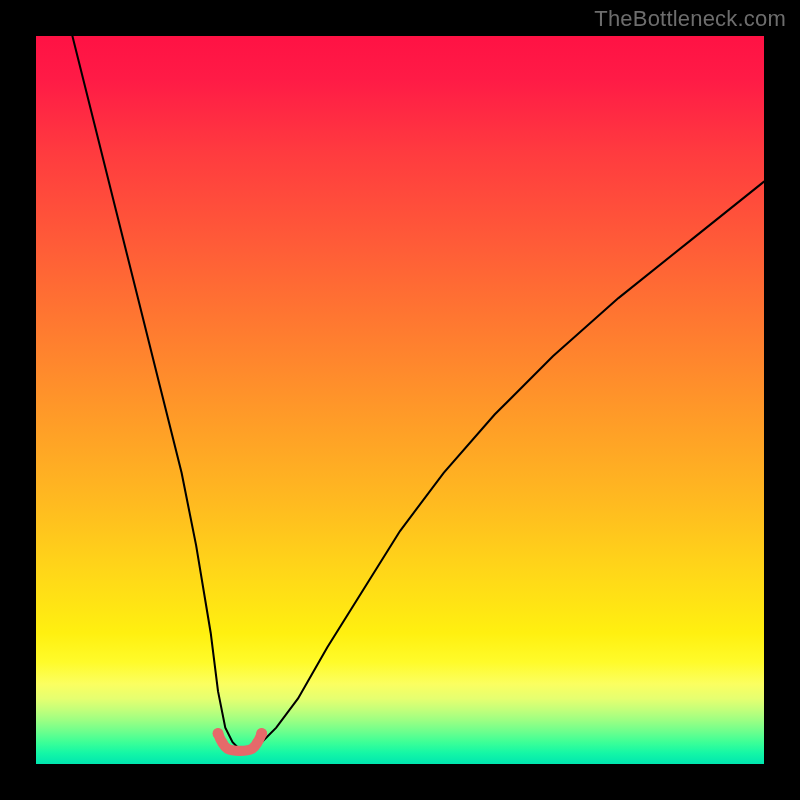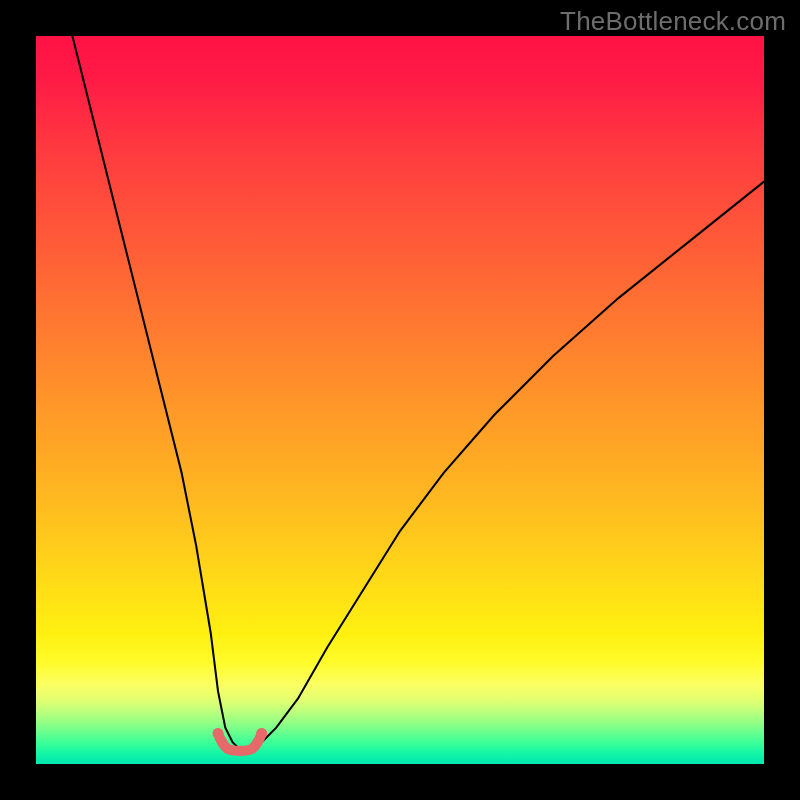--- a/index.html
+++ b/index.html
@@ -46,21 +46,21 @@
       #3dff97 97%,
       #14f7a6 98.5%,
       #00e6b0 100%
     );
   }
   .watermark {
     position: absolute;
     top: 6px;
     right: 14px;
     color: #6d6d6d;
-    font-size: 26px;
+    font-size: 22px;
     font-weight: 500;
     letter-spacing: 0.2px;
     user-select: none;
   }
   svg.curve {
     position: absolute;
     top: 0;
     left: 0;
   }
 </style>

